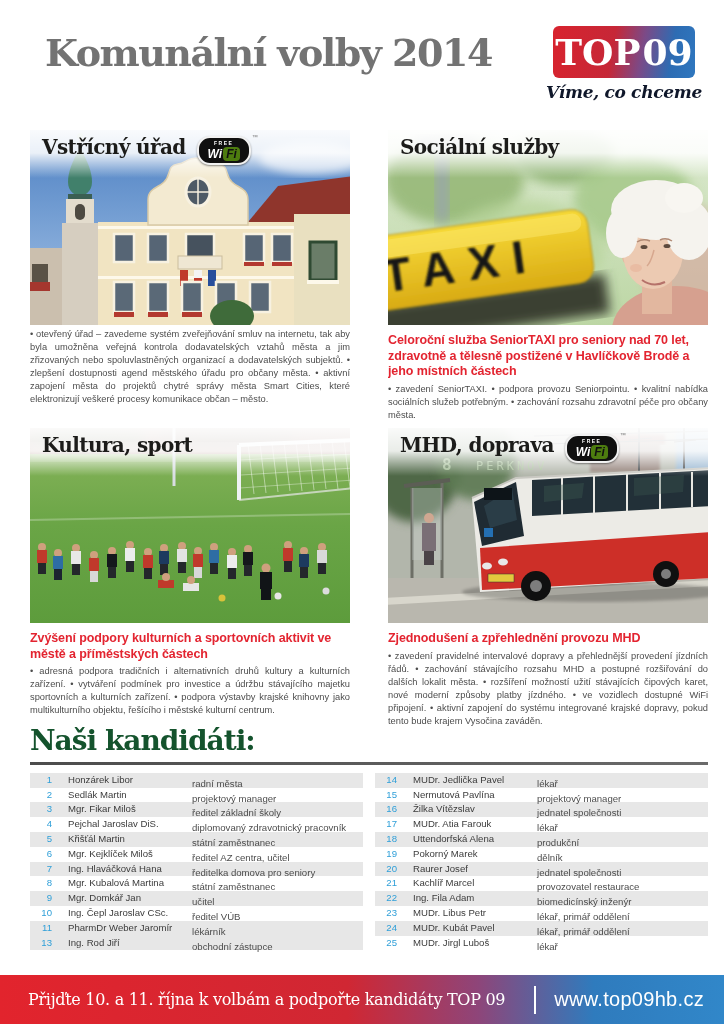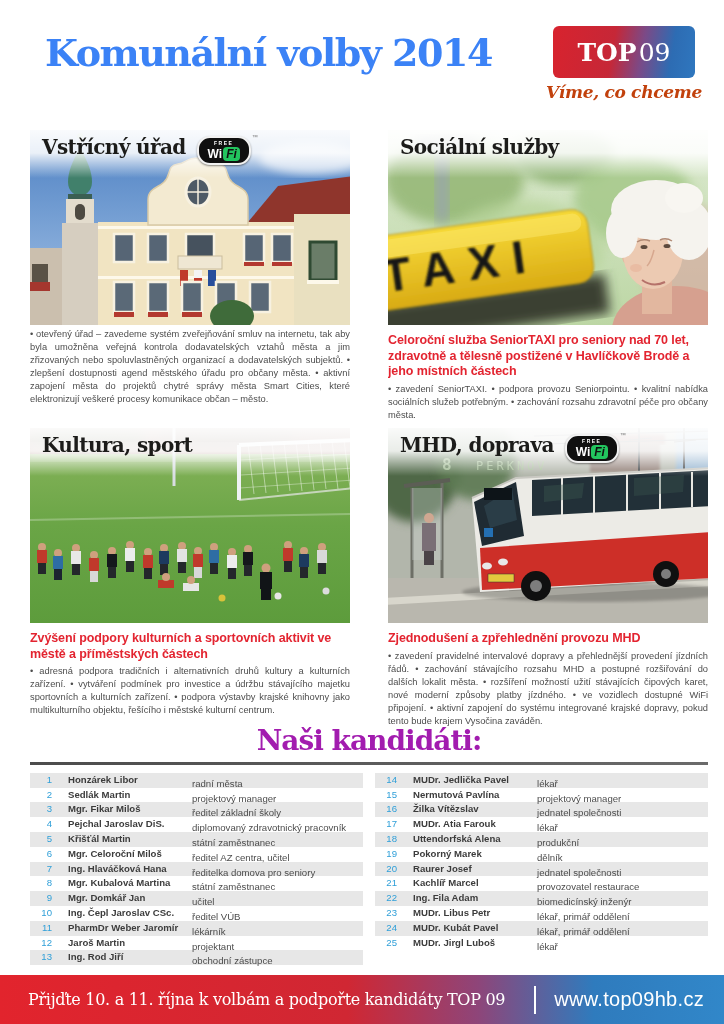--- a/index.html
+++ b/index.html
@@ -6,34 +6,34 @@
   html,body { background:#888; }
   .page {
     position: relative; width: 724px; height: 1024px; margin: 0 auto;
     background: #fff; overflow: hidden;
     font-family: "Liberation Sans", sans-serif; color:#4d4d4d;
   }
   
   .header { position:absolute; top:26px; left:45px; right:22px; display:flex; justify-content:space-between; align-items:flex-start; }
   .page-title {
     font-family:"DejaVu Serif", serif; font-weight:bold; font-size:38px;
-    color:#3b82f6; letter-spacing:-1.5px; line-height:1.1; padding-top:6px;
+    color:#737373; letter-spacing:-1.5px; line-height:1.1; padding-top:6px;
   }
   .brand { display:flex; flex-direction:column; align-items:center; }
   .logo {
     width:142px; height:52px; border-radius:6px;
     background:linear-gradient(100deg,#d8232e 0%,#c62737 42%,#7b4a87 62%,#2d6cb3 82%,#2f77bf 100%);
     display:flex; align-items:center; justify-content:center;
-    font-family:"DejaVu Serif", serif; color:#fff; font-size:25px; letter-spacing:0;
+    font-family:"DejaVu Serif", serif; color:#fff; font-size:36px; letter-spacing:0;
   }
   .logo .t { font-weight:bold; }
-  .logo .n { font-weight:normal; margin-left:2px; }
+  .logo .n { font-weight:bold; margin-left:2px; }
   .slogan {
     margin-top:4px; font-family:"DejaVu Serif", serif; font-style:italic; font-weight:bold;
-    font-size:17px; color:#c2410c; letter-spacing:-0.3px;
+    font-size:17px; color:#0f172a; letter-spacing:-0.3px;
   }
   
   .grid {
     position:absolute; top:130px; left:30px; width:678px;
     display:grid; grid-template-columns:1fr 1fr; column-gap:38px; grid-auto-rows:298px;
   }
   .card { overflow:hidden; }
   .photo { position:relative; height:195px; overflow:hidden; background:#ccc; }
   .photo svg { display:block; width:100%; height:195px; }
   .band {
@@ -47,47 +47,47 @@
   }
   
   .wifi {
     position:relative; flex:none; width:54px; height:29px; margin-top:1px;
     background:#101010; border:2px solid #f2f2f2; border-radius:13px;
     box-shadow:0 1px 2px rgba(0,0,0,.45);
     display:flex; flex-direction:column; align-items:center; justify-content:center;
   }
   .wifi-free { font-size:5px; line-height:5px; color:#fff; letter-spacing:1.5px; font-weight:bold; }
   .wifi-row { display:flex; align-items:center; gap:1px; margin-top:1px; }
-  .wifi-wi { color:#fff; font-weight:bold; font-size:12px; line-height:12px; }
+  .wifi-wi { color:#fff; font-weight:bold; font-style:italic; font-size:12px; line-height:12px; }
   .wifi-fi {
-    background:#22c55e; color:#101010; font-weight:bold; font-style:italic; font-size:12px; line-height:12px;
+    background:#4d7c0f; color:#101010; font-weight:bold; font-style:italic; font-size:12px; line-height:12px;
     border-radius:4px; padding:1px 3px;
   }
   .wifi-tm { position:absolute; top:-4px; right:-9px; font-size:6px; color:#777; font-style:normal; }
   .red-heading {
     margin-top:8px; color:#e32430; font-weight:bold; font-size:12.5px; line-height:1.25; letter-spacing:-0.1px;
   }
   .body-text {
     margin-top:3px; font-size:9.3px; line-height:1.4; color:#4d4d4d; text-align:justify;
   }
   
   .candidates { position:absolute; top:726px; left:30px; width:678px; }
   .cand-heading {
     font-family:"DejaVu Serif", serif; font-weight:bold; font-size:28px;
-    color:#a21caf; letter-spacing:-1px; line-height:1.1;text-align:center;
+    color:#14532d; letter-spacing:-1px; line-height:1.1;
   }
   .cand-rule { margin-top:5px; height:3px; background:linear-gradient(90deg,#4c4c4c,#6a6a6a); }
   .cand-cols { margin-top:8px; display:grid; grid-template-columns:1fr 1fr; column-gap:12px; }
   .cand-row {
     display:grid; grid-template-columns:24px 132px 1fr; align-items:center;
     height:14.8px; font-size:9.6px; line-height:14.8px; padding-right:4px;
   }
   .cand-row.alt { background:#e7e7e7; }
   .cand-num { color:#2f9fd8; text-align:right; padding-right:2px; }
-  .cand-name { font-weight:bold; color:#3c3c3c; padding-left:14px; white-space:nowrap; overflow:hidden; }
+  .cand-name { font-weight:normal; color:#3c3c3c; padding-left:14px; white-space:nowrap; overflow:hidden; }
   .cand-role { color:#4c4c4c; padding-left:6px; white-space:nowrap; overflow:hidden;margin-top:8px; }
   
   .footer {
     position:absolute; left:0; bottom:0; width:724px; height:49px;
     background:linear-gradient(90deg,#e2242d 0%,#d02733 48%,#8e4579 66%,#2f7bbd 82%,#3187c9 100%);
     display:flex; align-items:center;
   }
   .footer-cta {
     margin-left:28px; color:#fff; font-family:"DejaVu Serif", serif; font-weight:normal;
     font-size:16px; letter-spacing:-0.3px;
@@ -535,21 +535,21 @@
           </div>
 
           <div class="cand-row alt">
             <span class="cand-num">5</span>
             <span class="cand-name">Křišťál Martin</span>
             <span class="cand-role">státní zaměstnanec</span>
           </div>
 
           <div class="cand-row">
             <span class="cand-num">6</span>
-            <span class="cand-name">Mgr. Celoroční Miloš</span>
+            <span class="cand-name">Mgr. Kejklíček Miloš</span>
             <span class="cand-role">ředitel AZ centra, učitel</span>
           </div>
 
           <div class="cand-row alt">
             <span class="cand-num">7</span>
             <span class="cand-name">Ing. Hlaváčková Hana</span>
             <span class="cand-role">ředitelka domova pro seniory</span>
           </div>
 
           <div class="cand-row">
@@ -569,25 +569,20 @@
             <span class="cand-name">Ing. Čepl Jaroslav CSc.</span>
             <span class="cand-role">ředitel VÚB</span>
           </div>
 
           <div class="cand-row alt">
             <span class="cand-num">11</span>
             <span class="cand-name">PharmDr Weber Jaromír</span>
             <span class="cand-role">lékárník</span>
           </div>
 
-          <div class="cand-row">
-            <span class="cand-num">12</span>
-            <span class="cand-name">Jaroš Martin</span>
-            <span class="cand-role">projektant</span>
-          </div>
 
           <div class="cand-row alt">
             <span class="cand-num">13</span>
             <span class="cand-name">Ing. Rod Jiří</span>
             <span class="cand-role">obchodní zástupce</span>
           </div>
         </div>
       <div class="cand-col">
 
           <div class="cand-row alt">

